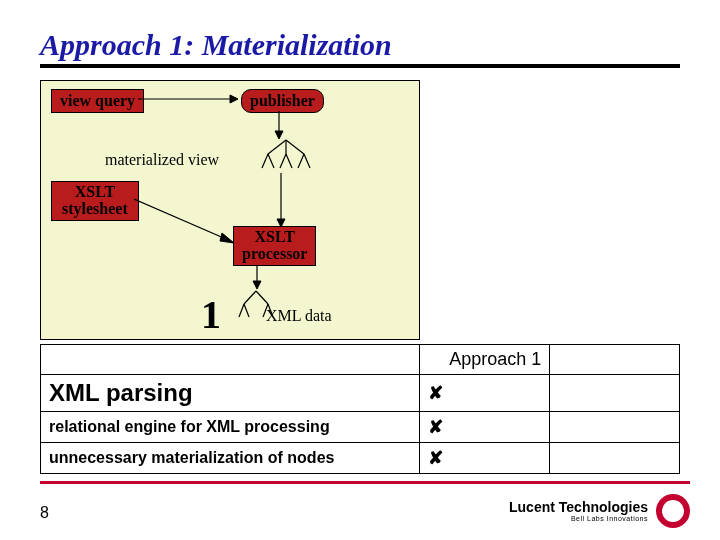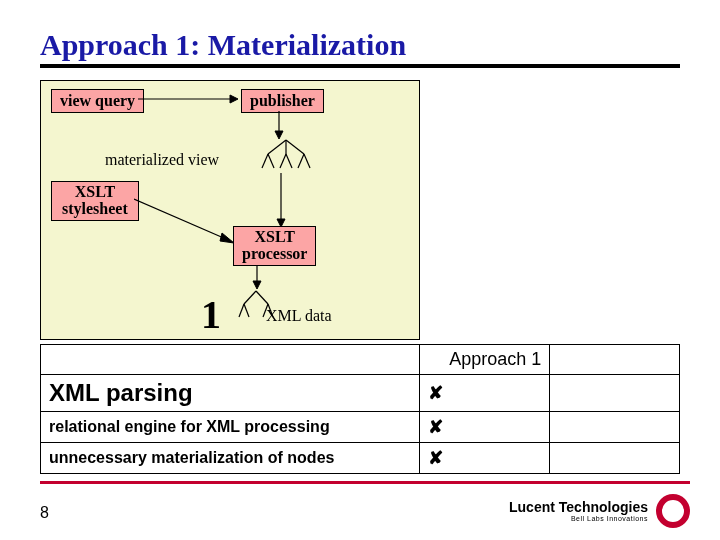--- a/index.html
+++ b/index.html
@@ -16,38 +16,39 @@
     padding: 20px 40px 20px 40px;
     position: relative;
     height: 100%;
   }
   .title {
     font-family: "Comic Sans MS", "Comic Sans", cursive;
     font-size: 30px;
     font-weight: bold;
     color: #1a1aa6;
     margin: 8px 0 2px 0;
+    font-style: italic;
   }
   .rule {
     height: 4px;
     background: #000;
     margin: 0 0 12px 0;
   }
   .diagram {
     position: relative;
     width: 380px;
     height: 260px;
     border: 1px solid #000;
     background: #f4f6cf;
     margin-left: 0;
   }
   .box {
     position: absolute;
     border: 1px solid #000;
-    background: #fca5a5;
+    background: #b91c1c;
     font-family: "Times New Roman", Times, serif;
     font-size: 16px;
     font-weight: bold;
     padding: 2px 8px;
     white-space: nowrap;
     text-align: center;
   }
   .label {
     position: absolute;
     font-family: "Times New Roman", Times, serif;
@@ -147,21 +148,21 @@
 </head>
 <body>
 
 <div class="slide">
   <div class="title">Approach 1: Materialization</div>
   <div class="rule"></div>
 
   <div class="diagram">
 
     <div class="box" style="left:10px; top:8px;">view query</div>
-    <div class="box" style="left:200px; top:8px;">publisher</div>
+    <div class="box" style="left:200px; top:8px;border-radius:10px;">publisher</div>
 
     <div class="label" style="left:64px; top:70px;">materialized view</div>
 
     <div class="box" style="left:10px; top:100px; line-height:1.05; padding:2px 10px; white-space:pre;">XSLT
 stylesheet</div>
 
     <div class="box" style="left:192px; top:145px; line-height:1.05; white-space:pre;">XSLT
 processor</div>
 
     <div class="bignum" style="left:160px; top:210px;">1</div>

